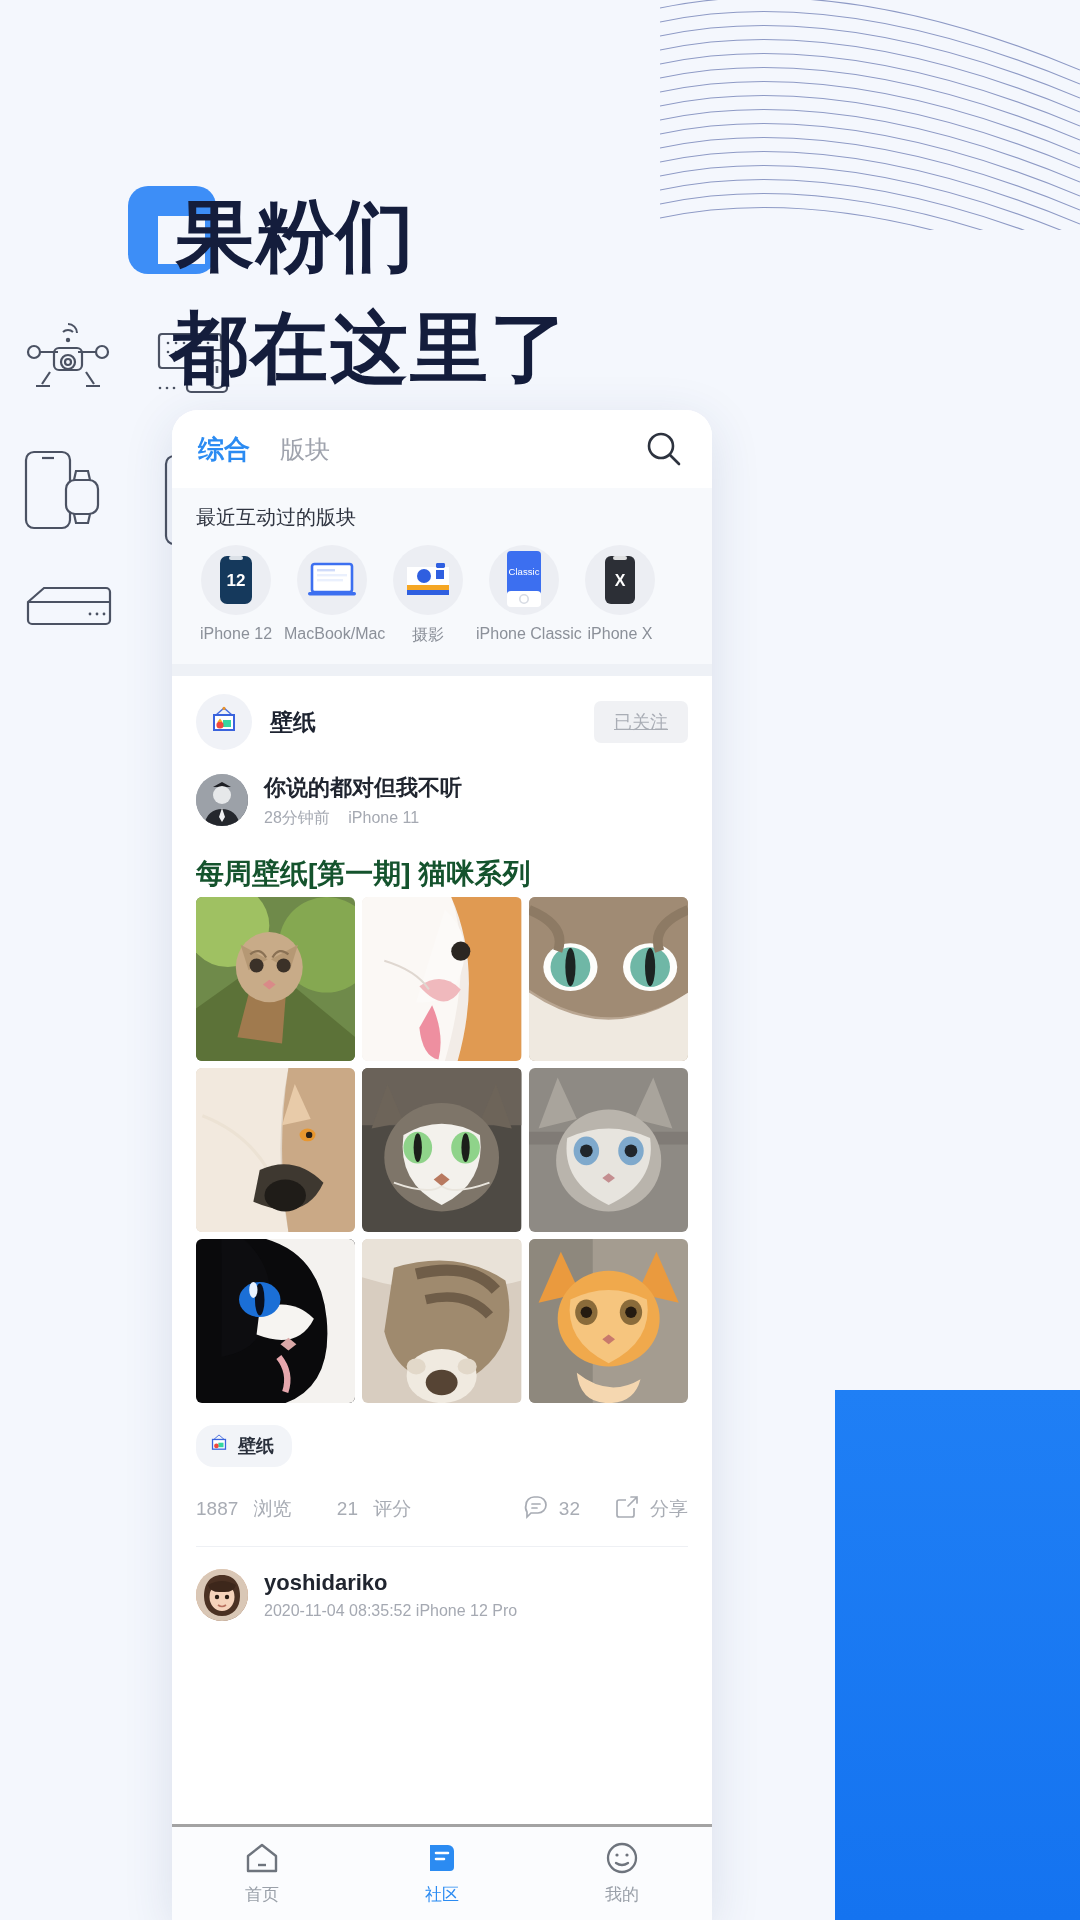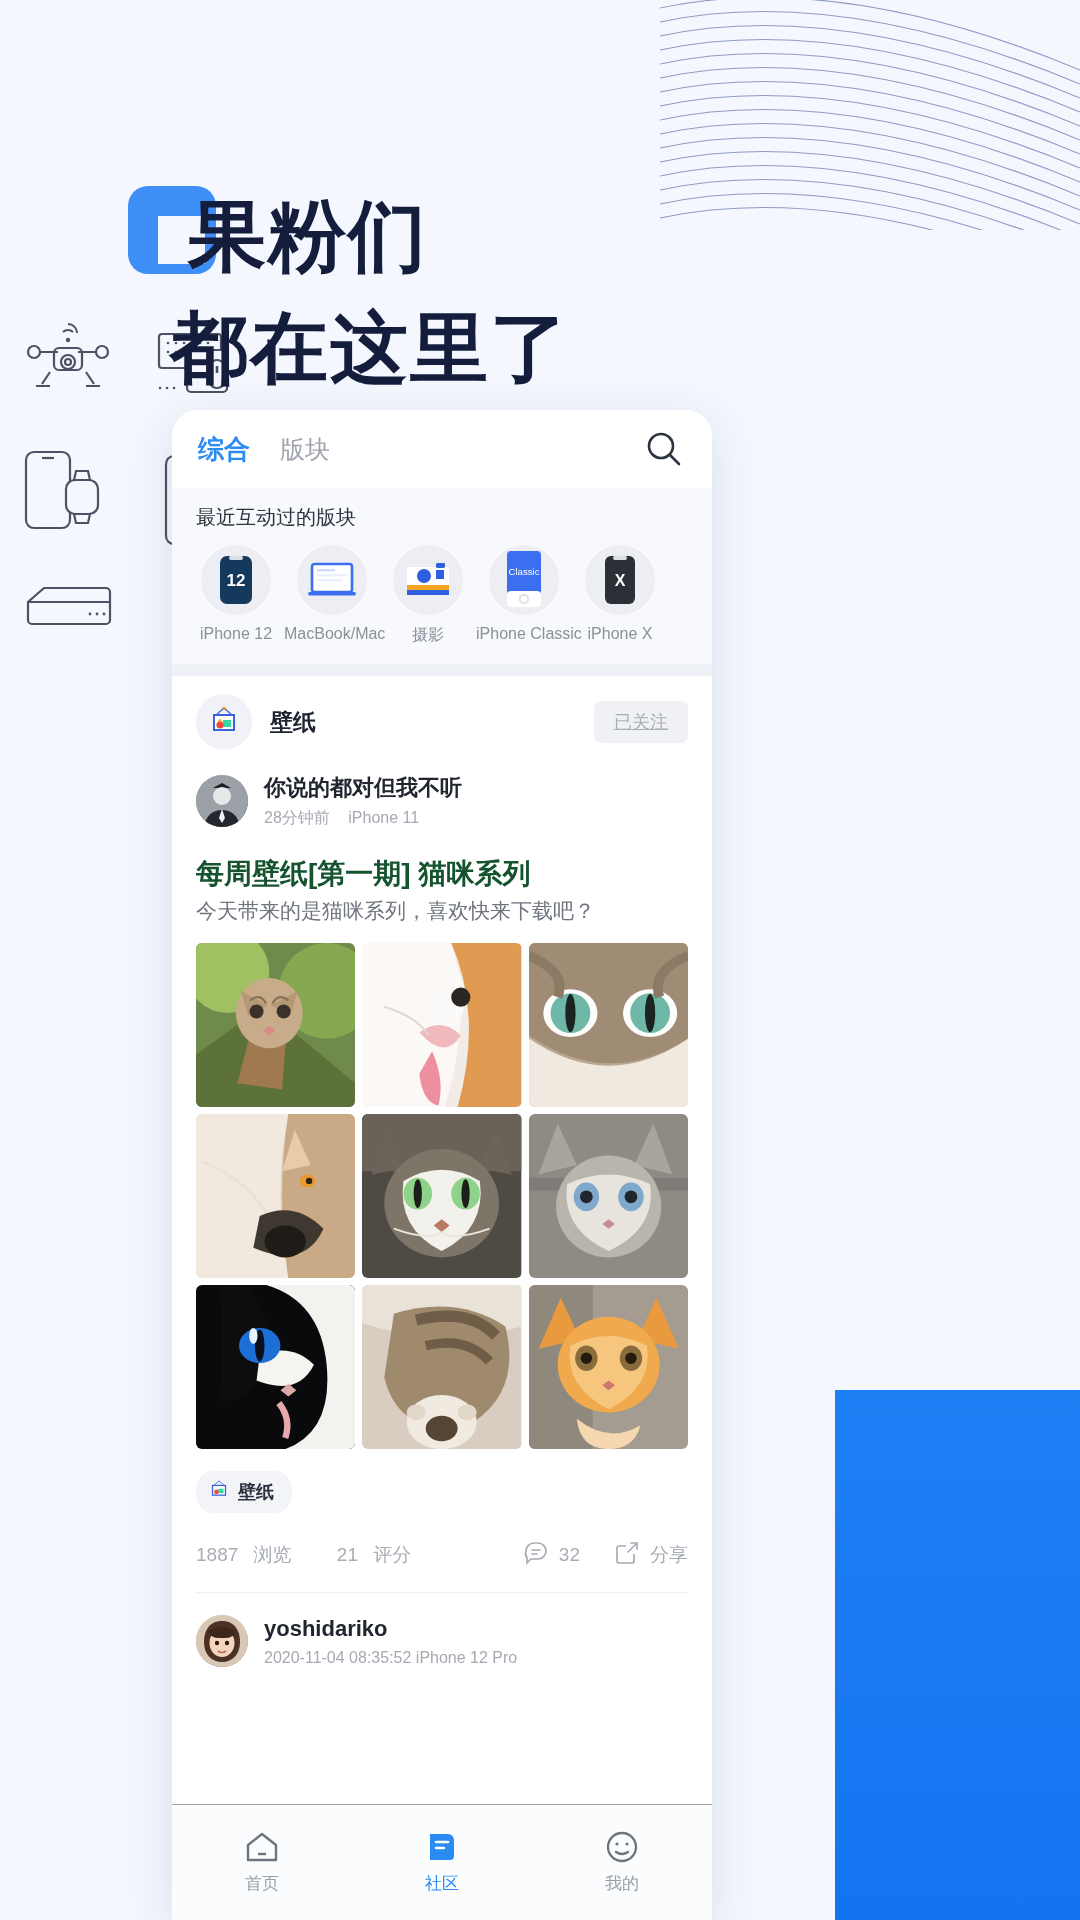--- a/index.html
+++ b/index.html
@@ -28,21 +28,21 @@
     background:#3d8ef7;
   }
   .logo-mark::after{
     content:""; position:absolute; left:30px; top:30px;
     width:47px; height:48px; background:#f4f7fd;
   }
   .hl-line {
     font-size:78px; font-weight:bold; color:#141d3c;
     letter-spacing:2px; line-height:1.08; white-space:nowrap;
   }
-  .hl1 { position:absolute; left:188px; top:104px; }
+  .hl1 { position:absolute; left:176px; top:104px; }
   .hl2 { position:absolute; left:170px; top:216px; }
 
   
   #phone-card {
     position:absolute; left:172px; top:410px;
     width:540px; height:1510px;
     background:#ffffff;
     border-radius:26px 26px 0 0;
     box-shadow:0 12px 50px rgba(40,60,110,.13);
     overflow:hidden;
@@ -82,21 +82,21 @@
   .board-head { display:flex; align-items:center; height:92px; }
   .board-av {
     width:56px; height:56px; border-radius:50%; background:#f0f2f7;
     display:flex; align-items:center; justify-content:center; margin-right:18px;
   }
   .board-name { font-size:23px; font-weight:bold; color:#1d2330; }
   .follow-btn {
     margin-left:auto; background:#f0f1f4; color:#a9adb5;
     font-size:18px; padding:9px 20px; border-radius:7px; border:none;text-decoration:underline;
   }
-  .author-row { display:flex; align-items:center; padding:6px 0 18px 0; }
+  .author-row { display:flex; padding:6px 0 18px 0; }
   .author-av {
     width:52px; height:52px; border-radius:50%; margin-right:16px;
     background:linear-gradient(150deg,#cfd2d8,#6d7380 55%,#23262c);
     position:relative; overflow:hidden; flex:0 0 52px;
   }
   .author-av.female { background:linear-gradient(160deg,#f6d9c4,#c98c63 60%,#6d4630); }
   .author-name { font-size:22px; font-weight:bold; color:#20252f; line-height:1.25; }
   .author-meta { font-size:16px; color:#a5a9b2; margin-top:6px; }
   .author-meta span { margin-right:14px; }
 
@@ -117,22 +117,22 @@
     display:flex; align-items:center; height:74px;
     border-bottom:1px solid #eef0f4; font-size:19px; color:#a8acb4;
   }
   .stats-left span { margin-right:10px; }
   .stats-left .grp { margin-right:30px; }
   .stats-right { margin-left:auto; display:flex; align-items:flex-end; gap:34px; }
   .stat-ic { display:flex; align-items:center; gap:10px; color:#a8acb4; font-size:19px; }
 
   
   #bottom-nav {
-    position:absolute; left:0; bottom:0; width:540px; height:116px;
-    background:#fbfcfe; border-top:1px solid #a3a3a3;
+    position:absolute; left:0; bottom:0; width:540px; height:96px;
+    background:#fbfcfe; border-top:3px solid #a3a3a3;
     display:flex; align-items:center;
   }
   .nav-item { flex:1; text-align:center; }
   .nav-lbl { font-size:17px; color:#9aa0a9; margin-top:4px; }
   .nav-item.active .nav-lbl { color:#2b8bf2; }
 </style>
 </head>
 <body>
 
 <div id="bg-layer">
@@ -341,21 +341,20 @@
       <div>
         <div class="author-name">你说的都对但我不听</div>
         <div class="author-meta">
           <span>28分钟前</span>
           <span>iPhone 11</span>
         </div>
       </div>
     </div>
 
     <div class="post-title">每周壁纸[第一期] 猫咪系列</div>
-    <div class="post-body">今天带来的是猫咪系列，喜欢快来下载吧？</div>
 
     <div class="img-grid">
       <div class="img-cell">
         <svg width="100%" height="100%" viewBox="0 0 100 103" preserveAspectRatio="xMidYMid slice">
           <rect width="100" height="103" fill="#6f8a4a"></rect>
           <circle cx="20" cy="18" r="26" fill="#9fc162"></circle>
             <circle cx="82" cy="30" r="30" fill="#85a851"></circle>
           <path d="M0 70 L42 40 L100 88 L100 103 L0 103Z" fill="#5c7238"></path>
           <path d="M26 88 L40 34 L58 40 L54 92Z" fill="#a07a4e"></path>
           <ellipse cx="46" cy="44" rx="21" ry="22" fill="#c8ab88"></ellipse>

